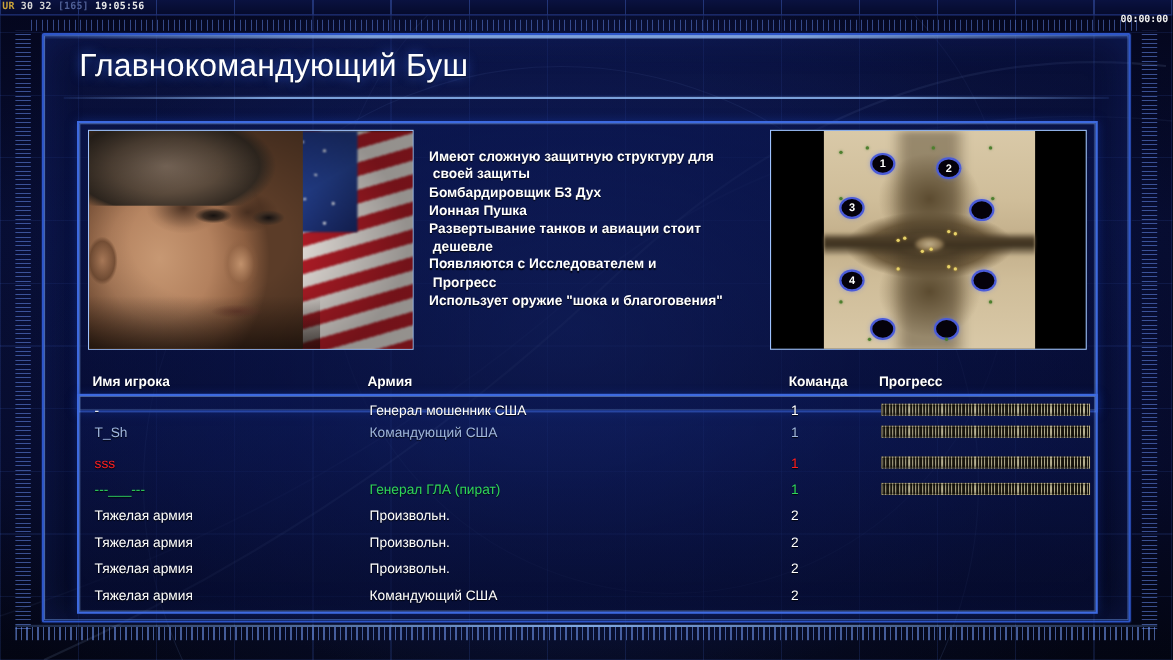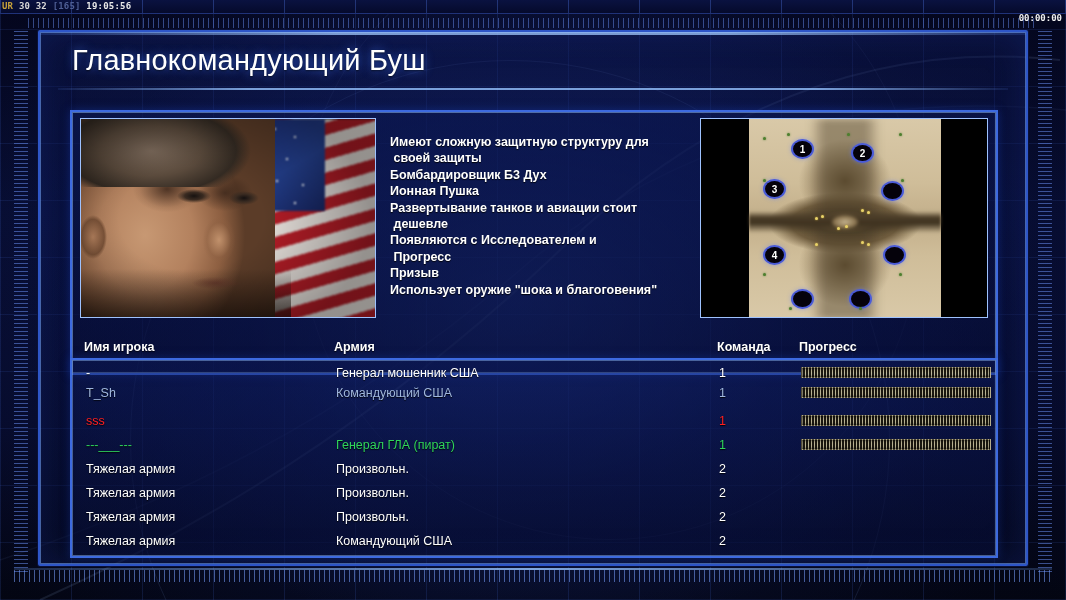--- a/index.html
+++ b/index.html
@@ -371,21 +371,20 @@
 
   <div id="desc">
     <div>Имеют сложную защитную структуру для</div>
     <div> своей защиты</div>
     <div>Бомбардировщик Б3 Дух</div>
     <div>Ионная Пушка</div>
     <div>Развертывание танков и авиации стоит</div>
     <div> дешевле</div>
     <div>Появляются с Исследователем и</div>
     <div> Прогресс</div>
-    <div>Призыв</div>
     <div>Использует оружие "шока и благоговения"</div>
   </div>
 
   <div id="minimap-box">
     <div id="minimap-img">
       <div id="mm-vband"></div>
       <div id="mm-river"></div>
 
       <div class="mm-spot" style="left:44px;  top:22px;">1</div>
       <div class="mm-spot" style="left:104px; top:26px;">2</div>

